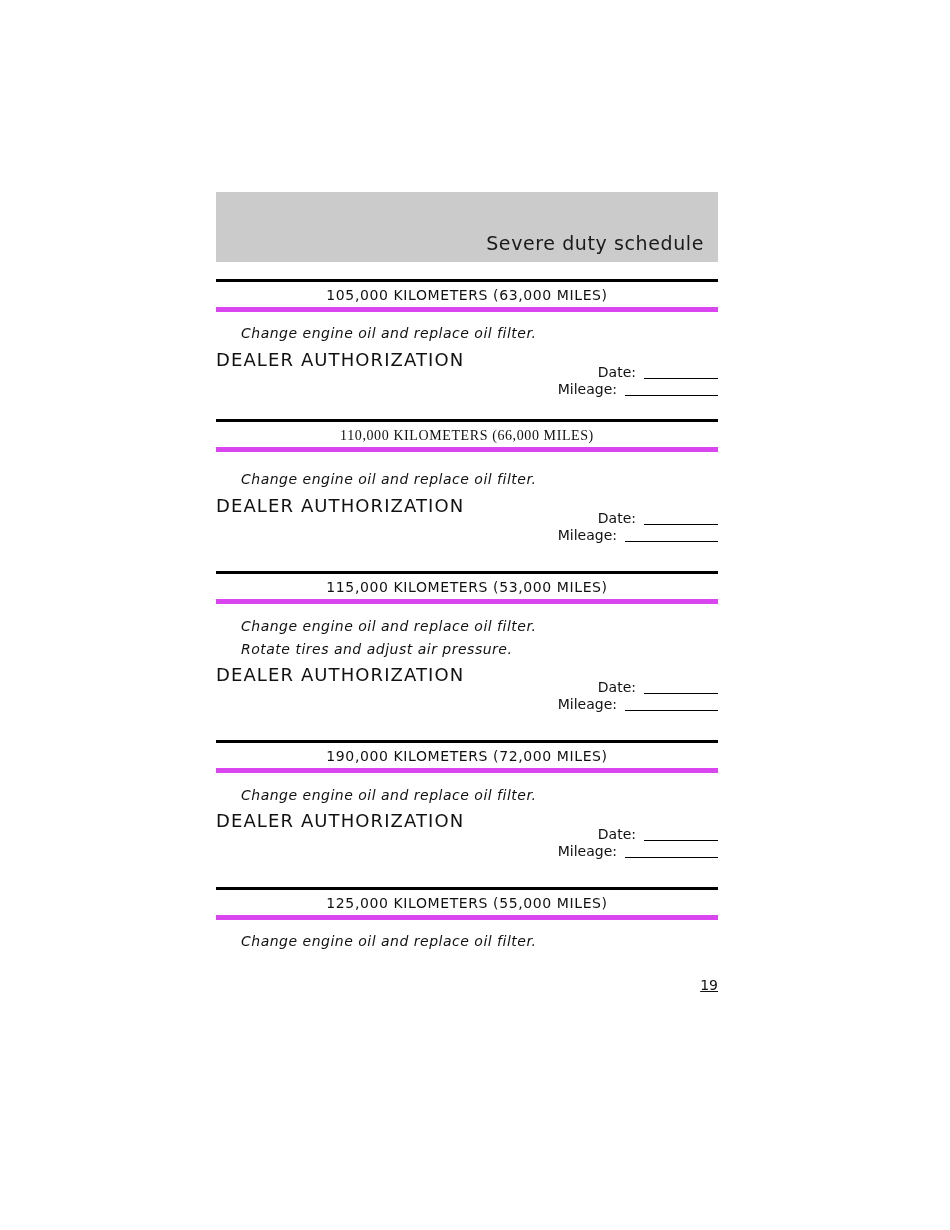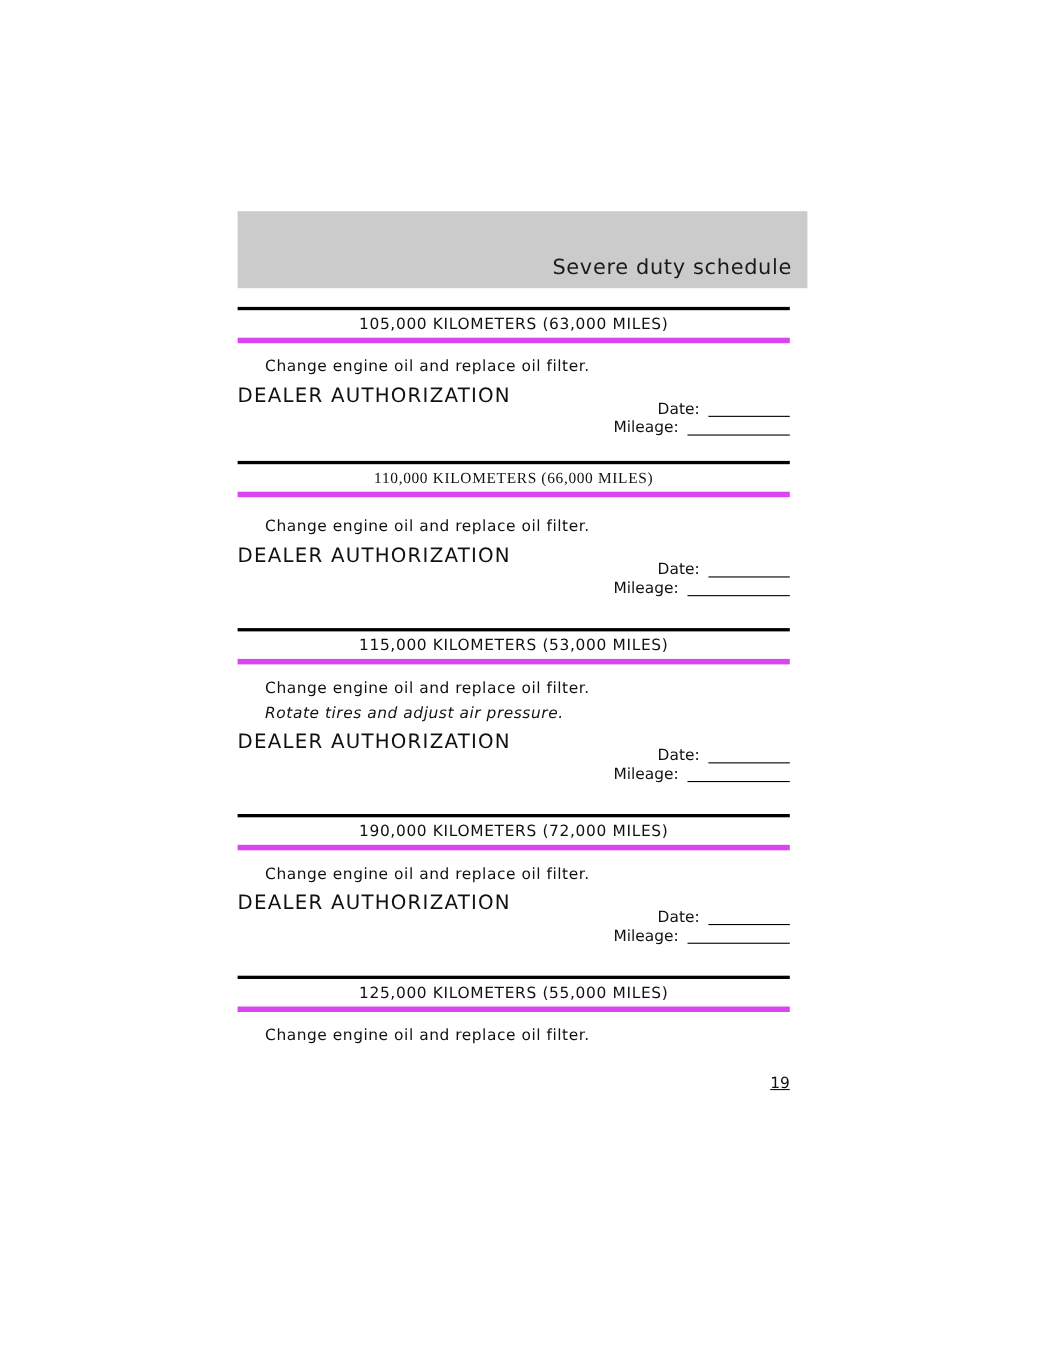--- a/index.html
+++ b/index.html
@@ -1,22 +1,22 @@
 <!DOCTYPE html>
 <html><head>
 <meta charset="utf-8">
 <style>
   html, body { margin: 0; padding: 0; background: #ffffff; }
   body { width: 950px; height: 1230px; position: relative; font-family: "DejaVu Sans", sans-serif; color: #111; }
   .page { position: absolute; left: 216px; top: 192px; width: 502px; }
-  .header-band { position: absolute; left: 0; top: 0; width: 502px; height: 70px; background: #cbcbcb; padding-left: 16px; }
+  .header-band { position: absolute; left: 0; top: 0; width: 502px; height: 70px; background: #cbcbcb; }
   .header-title { position: absolute; right: 14px; top: 40px; font-size: 19px; letter-spacing: 0.6px; color: #1a1a1a; }
   .kmbar { position: absolute; left: 0; width: 502px; height: 33px; border-top: 3px solid #000; border-bottom: 5px solid #d946ef; box-sizing: border-box; text-align: center; font-size: 14px; letter-spacing: 0.6px; line-height: 27px; }
   .task { position: absolute; left: 25px; font-size: 14px; letter-spacing: 0.5px; }
-  .task.italic { }
+  .task.italic { font-style: italic; }
   .dealer { position: absolute; left: 0; font-size: 18px; letter-spacing: 1.1px; }
   .sig-row { position: absolute; right: 0; font-size: 14px; height: 17px; line-height: 17px; }
   .sig-label { display: inline-block; vertical-align: top; }
   .sig-line { display: inline-block; vertical-align: top; border-bottom: 1px solid #000; height: 14px; margin-left: 8px; }
   .date-line { width: 74px; }
   .mileage-line { width: 93px; }
   .page-number { position: absolute; right: 0; top: 785px; font-size: 14px; text-decoration: underline; }
 </style>
 </head>
 <body>

